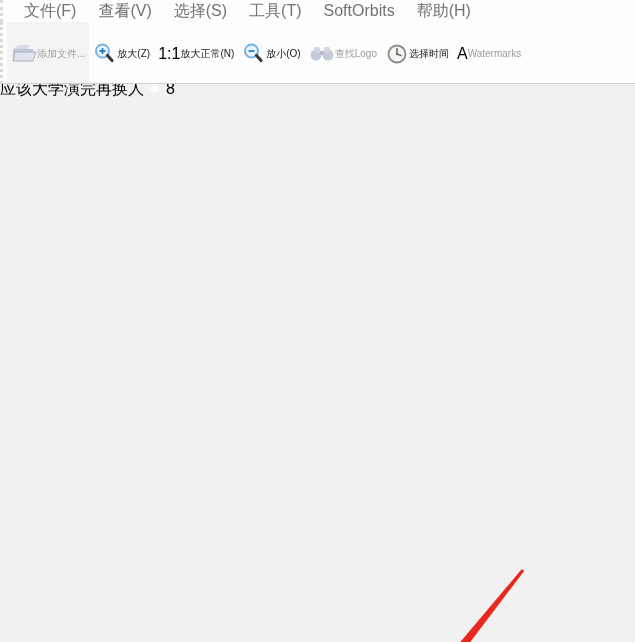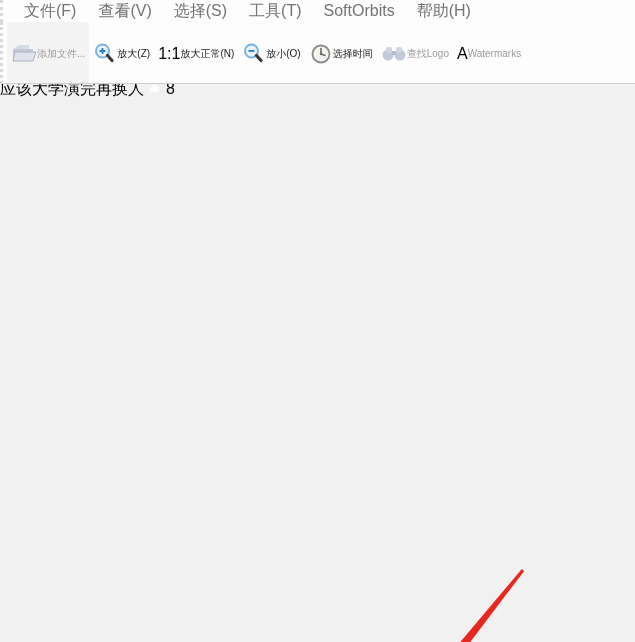--- a/index.html
+++ b/index.html
@@ -197,42 +197,42 @@
       <div class="ticon">
         <svg width="24" height="24" viewBox="0 0 24 24">
           <circle cx="9.5" cy="9" r="6.5" fill="#eaf4fd" stroke="#7ab3e0" stroke-width="2"></circle>
           <path d="M6.5 9h6" stroke="#2e7cc4" stroke-width="1.8"></path>
           <path d="M14.5 13.5 L19 18.5" stroke="#3a3a3a" stroke-width="3.2" stroke-linecap="round"></path>
         </svg>
       </div>
       <div class="tlabel">放小(O)</div>
     </div>
     <div class="tsep"></div>
-    <div class="tbtn active">
-      <div class="ticon">
-        <svg width="24" height="24" viewBox="0 0 24 24">
-          <circle cx="12" cy="12" r="8.5" fill="#f6f4ef" stroke="#8b8b8b" stroke-width="1.8"></circle>
-          <path d="M12 12 L12 6.5 M12 12 L16 13.5" stroke="#6b6b6b" stroke-width="1.6" stroke-linecap="round"></path>
-          <circle cx="12" cy="12" r="1.2" fill="#6b6b6b"></circle>
-        </svg>
-      </div>
-      <div class="tlabel">选择时间</div>
-    </div>
     <div class="tbtn">
       <div class="ticon">
         <svg width="26" height="20" viewBox="0 0 26 20">
           <circle cx="7" cy="11" r="5.5" fill="#c3cbd9"></circle>
           <circle cx="19" cy="11" r="5.5" fill="#c3cbd9"></circle>
           <rect x="5" y="3" width="6" height="6" rx="2" fill="#cfd6e2"></rect>
           <rect x="15" y="3" width="6" height="6" rx="2" fill="#cfd6e2"></rect>
           <rect x="11" y="7" width="4" height="4" fill="#b4bccb"></rect>
         </svg>
       </div>
       <div class="tlabel disabled">查找</div>
       <div class="tlabel disabled">Logo</div>
+    </div>
+    <div class="tbtn active">
+      <div class="ticon">
+        <svg width="24" height="24" viewBox="0 0 24 24">
+          <circle cx="12" cy="12" r="8.5" fill="#f6f4ef" stroke="#8b8b8b" stroke-width="1.8"></circle>
+          <path d="M12 12 L12 6.5 M12 12 L16 13.5" stroke="#6b6b6b" stroke-width="1.6" stroke-linecap="round"></path>
+          <circle cx="12" cy="12" r="1.2" fill="#6b6b6b"></circle>
+        </svg>
+      </div>
+      <div class="tlabel">选择时间</div>
     </div>
     <div class="tbtn">
       <div class="ticon">
           <span class="icon-A">A</span>
         </div>
       <div class="tlabel disabled">Watermarks</div>
     </div>
     <div class="tsep"></div>
   </div>
   <div id="tb-overflow">

